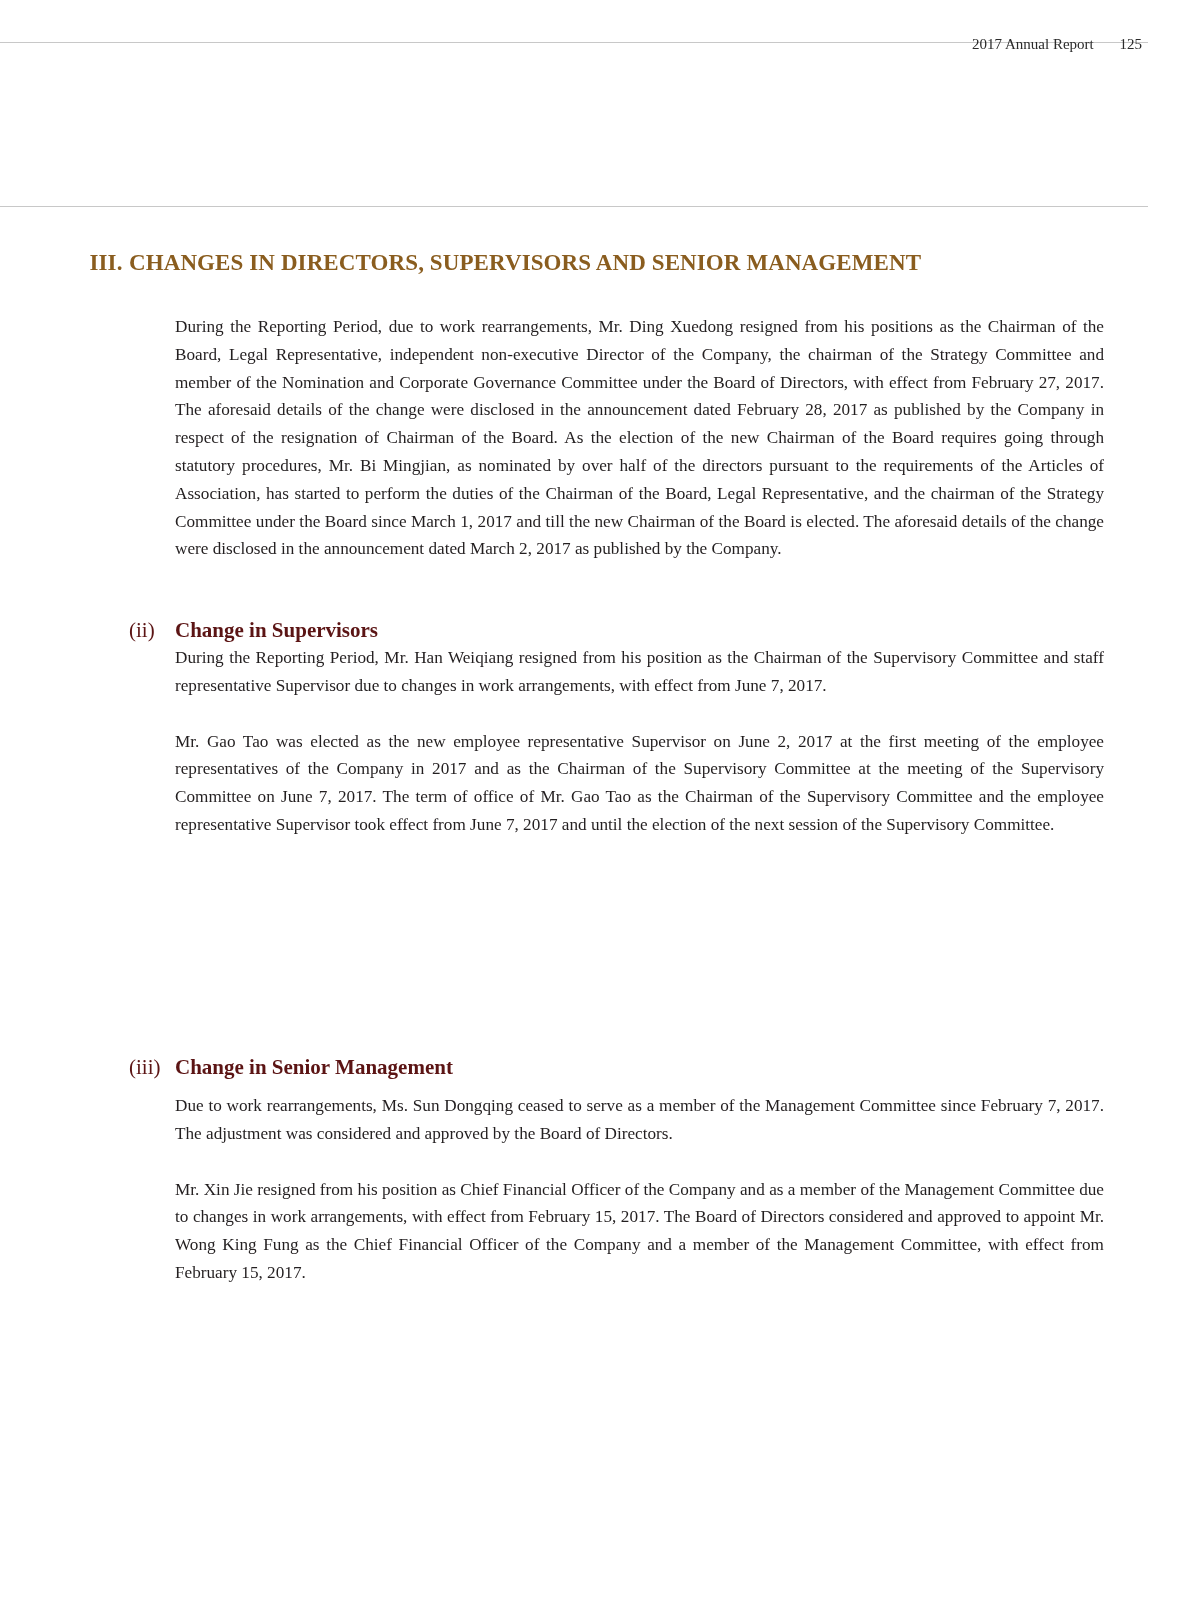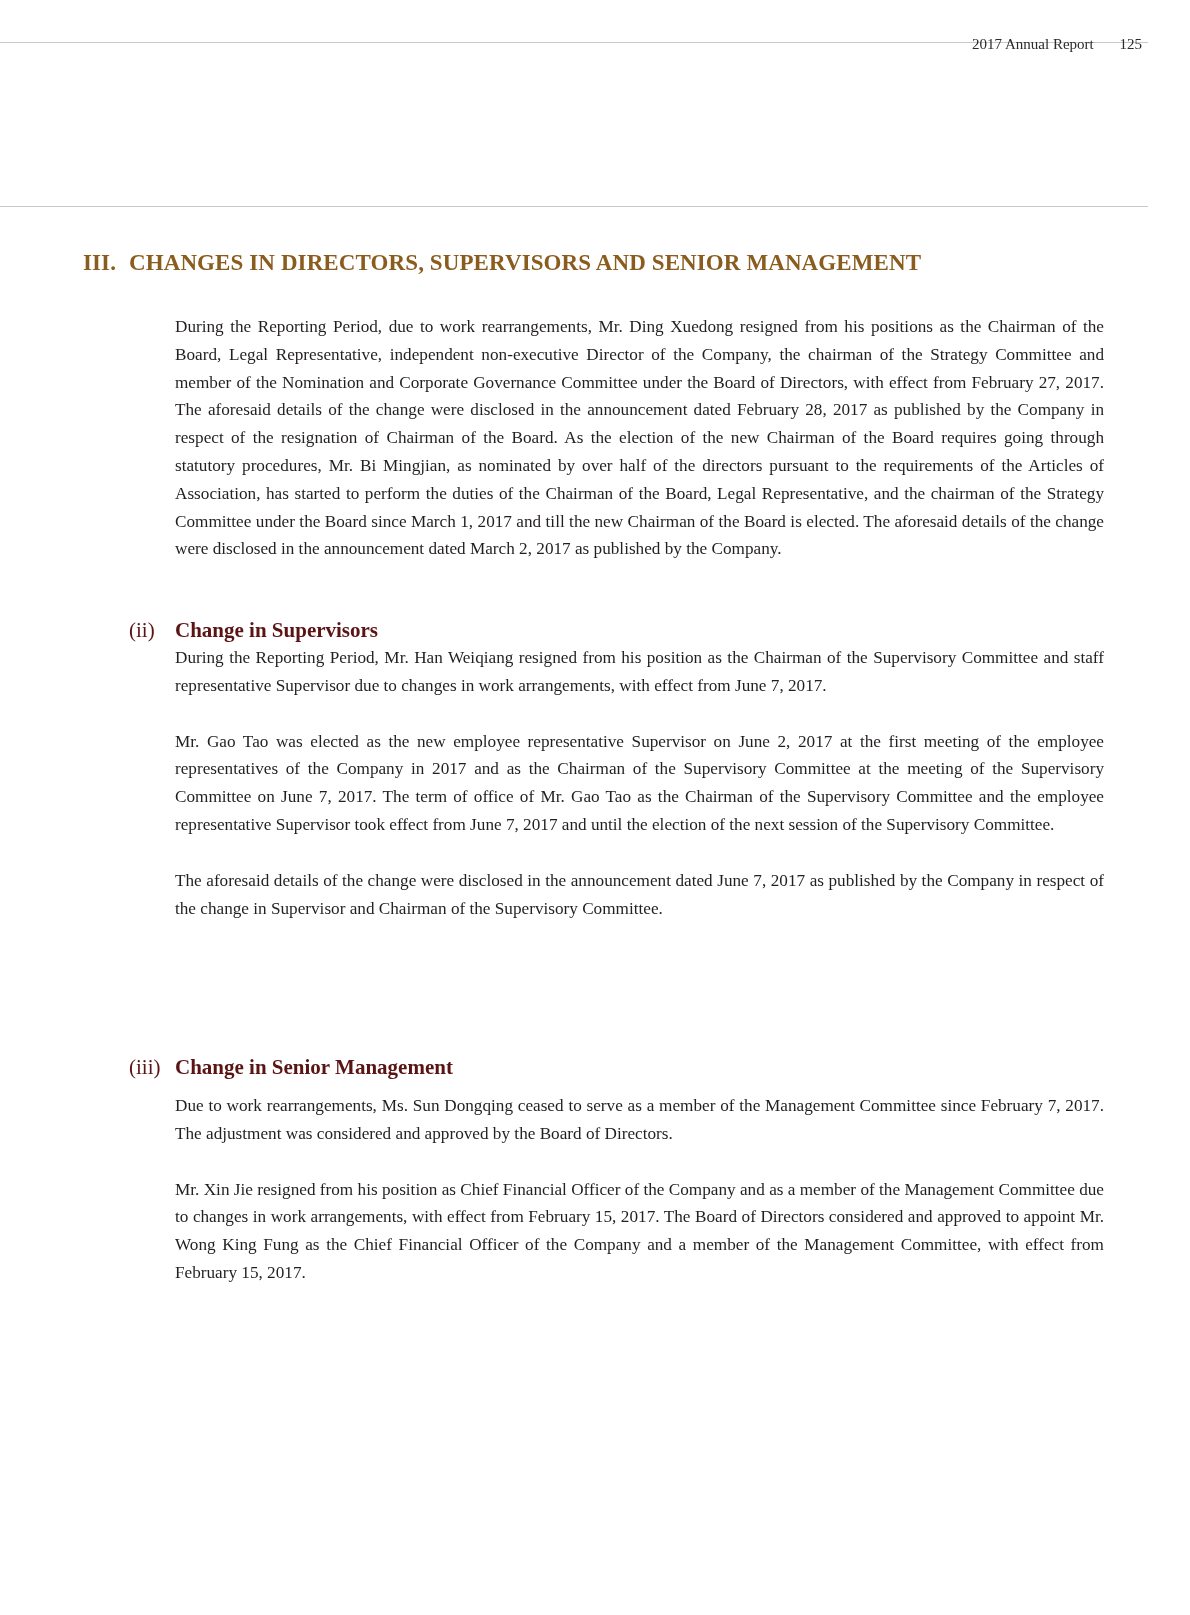--- a/index.html
+++ b/index.html
@@ -37,20 +37,21 @@
     }
     .section-heading {
       position: absolute;
       top: 250px;
       left: 83px;
       font-size: 23px;
       font-weight: bold;
       color: #8a5d1f;
       letter-spacing: 0.1px;
       white-space: nowrap;
+      text-align: center;
     }
     .section-heading .num {
       display: inline-block;
       width: 46px;
     }
     .sub {
       position: absolute;
       left: 129px;
       width: 970px;
     }
@@ -105,21 +106,20 @@
 <div class="sub" id="sub-1">
   <p class="para">During the Reporting Period, due to work rearrangements, Mr. Ding Xuedong resigned from his positions as the Chairman of the Board, Legal Representative, independent non-executive Director of the Company, the chairman of the Strategy Committee and member of the Nomination and Corporate Governance Committee under the Board of Directors, with effect from February 27, 2017. The aforesaid details of the change were disclosed in the announcement dated February 28, 2017 as published by the Company in respect of the resignation of Chairman of the Board. As the election of the new Chairman of the Board requires going through statutory procedures, Mr. Bi Mingjian, as nominated by over half of the directors pursuant to the requirements of the Articles of Association, has started to perform the duties of the Chairman of the Board, Legal Representative, and the chairman of the Strategy Committee under the Board since March 1, 2017 and till the new Chairman of the Board is elected. The aforesaid details of the change were disclosed in the announcement dated March 2, 2017 as published by the Company.</p>
 </div>
 
 <div class="sub" id="sub-2">
   <div class="sub-title">
     <span class="num">(ii)</span><span>Change in Supervisors</span>
   </div>
   <p class="para">During the Reporting Period, Mr. Han Weiqiang resigned from his position as the Chairman of the Supervisory Committee and staff representative Supervisor due to changes in work arrangements, with effect from June 7, 2017.</p>
   <p class="para">Mr. Gao Tao was elected as the new employee representative Supervisor on June 2, 2017 at the first meeting of the employee representatives of the Company in 2017 and as the Chairman of the Supervisory Committee at the meeting of the Supervisory Committee on June 7, 2017. The term of office of Mr. Gao Tao as the Chairman of the Supervisory Committee and the employee representative Supervisor took effect from June 7, 2017 and until the election of the next session of the Supervisory Committee.</p>
-  <p class="para">The aforesaid details of the change were disclosed in the announcement dated June 7, 2017 as published by the Company in respect of the change in Supervisor and Chairman of the Supervisory Committee.</p>
 </div>
 
 <div class="sub" id="sub-3">
   <div class="sub-title">
     <span class="num">(iii)</span><span>Change in Senior Management</span>
   </div>
   <p class="para">Due to work rearrangements, Ms. Sun Dongqing ceased to serve as a member of the Management Committee since February 7, 2017. The adjustment was considered and approved by the Board of Directors.</p>
   <p class="para">Mr. Xin Jie resigned from his position as Chief Financial Officer of the Company and as a member of the Management Committee due to changes in work arrangements, with effect from February 15, 2017. The Board of Directors considered and approved to appoint Mr. Wong King Fung as the Chief Financial Officer of the Company and a member of the Management Committee, with effect from February 15, 2017.</p>
 </div>
 

